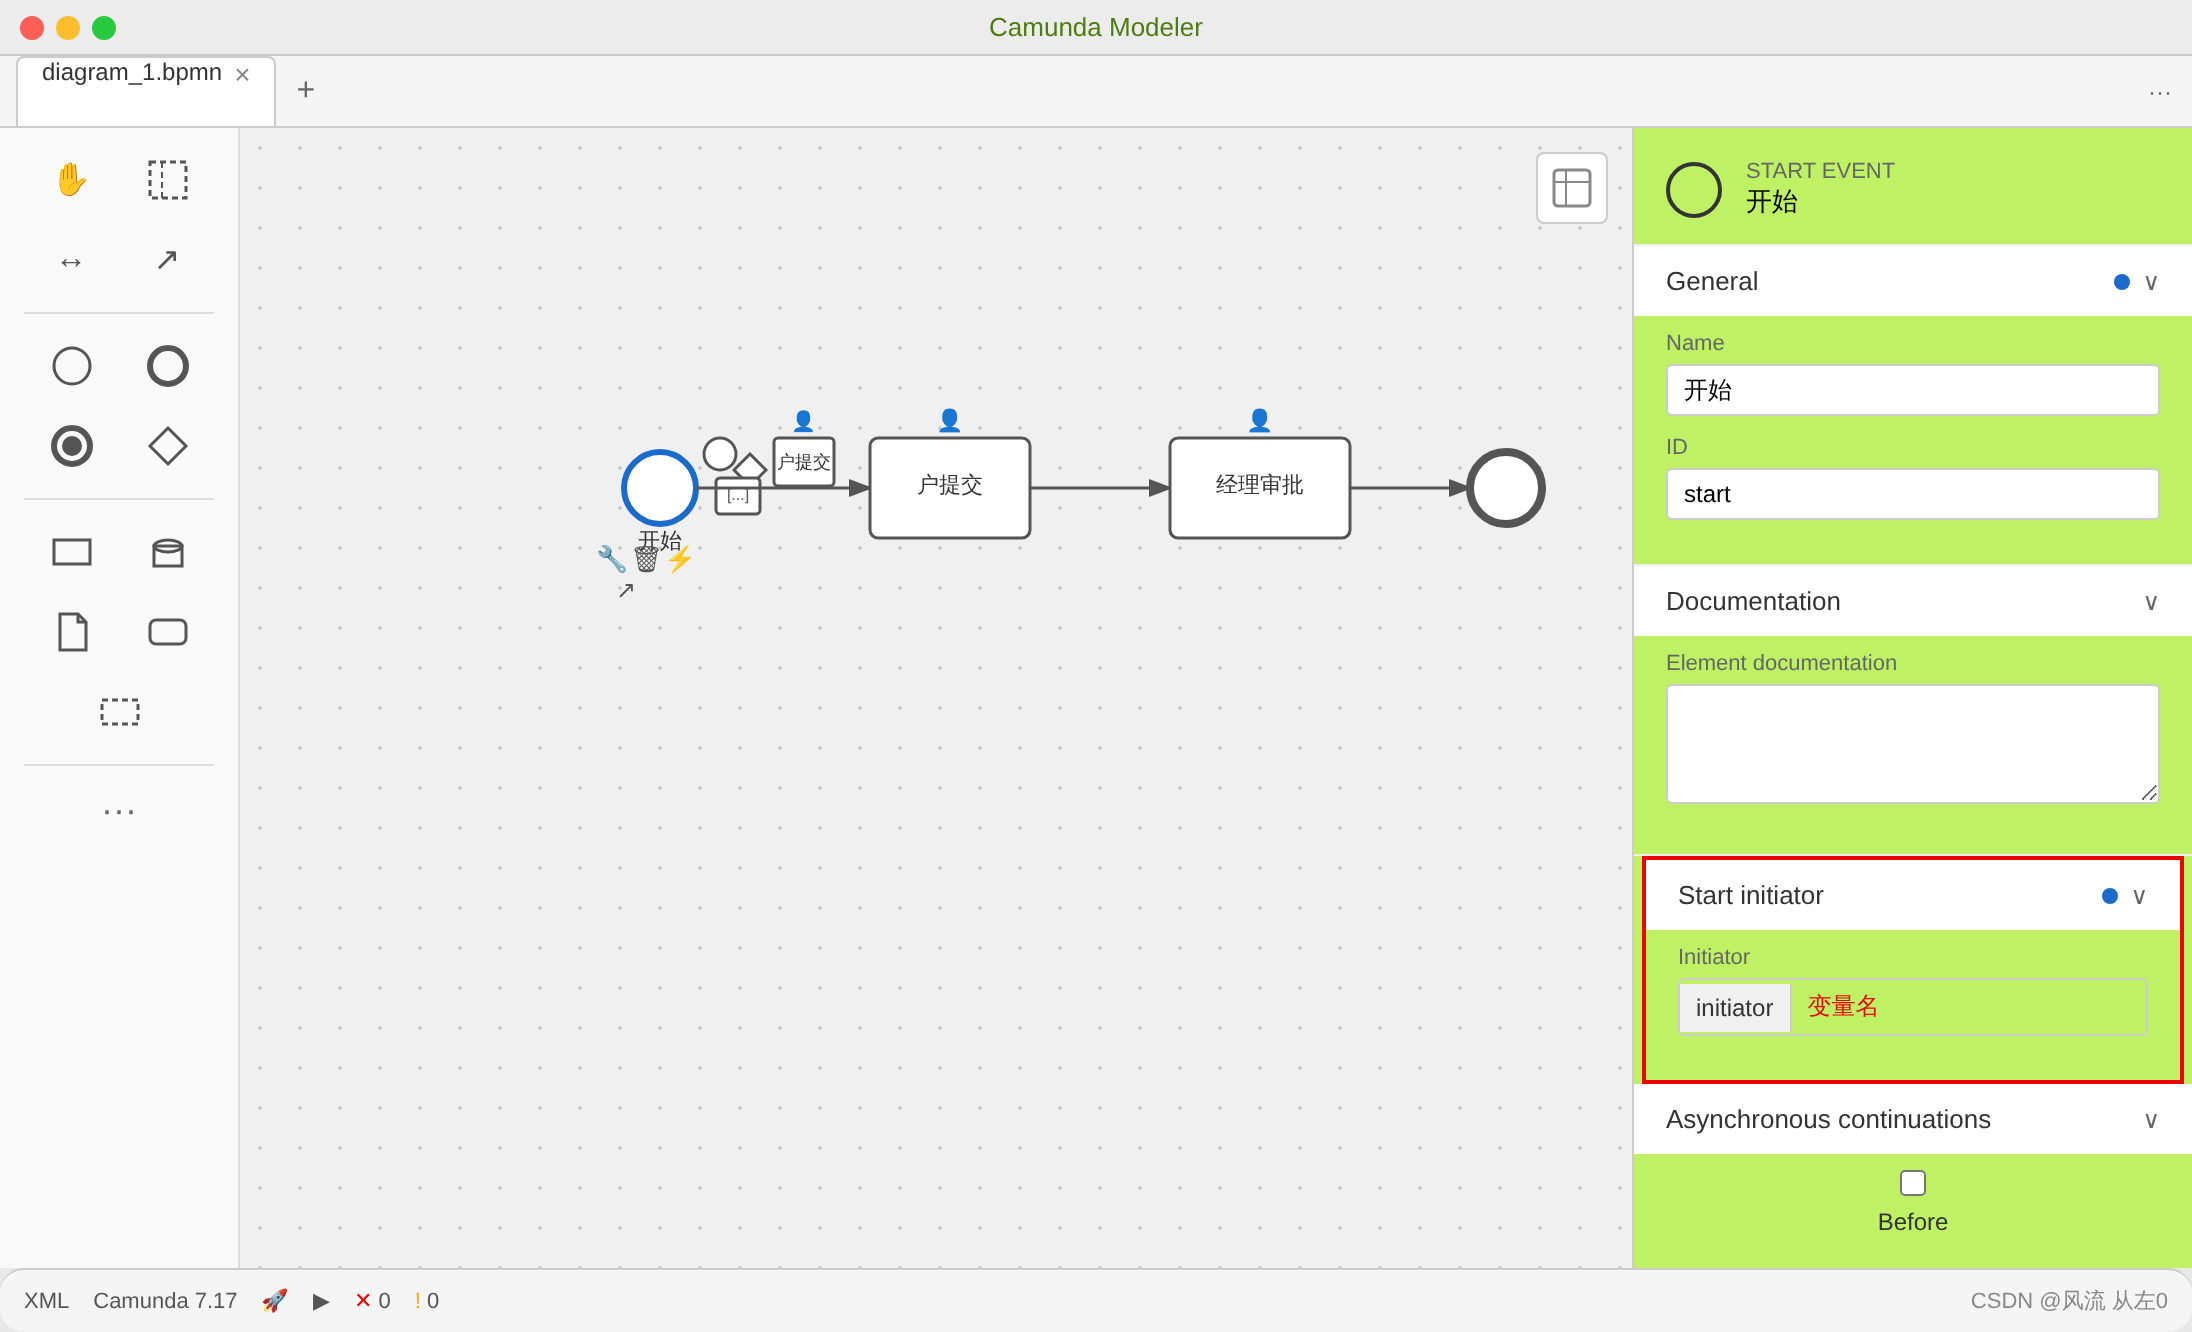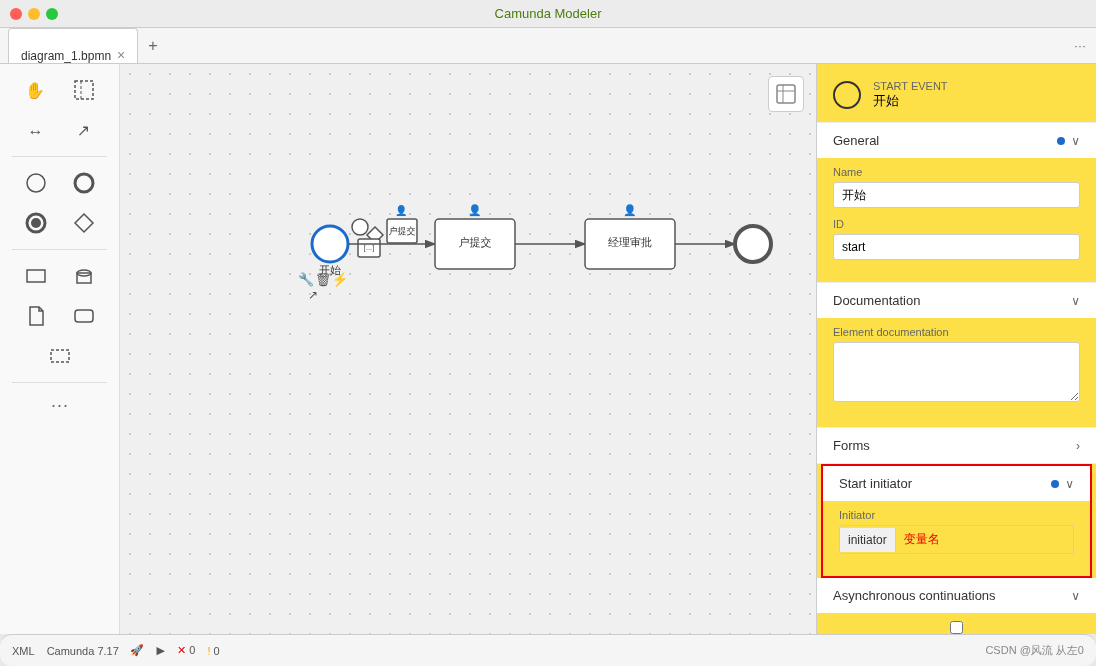--- a/index.html
+++ b/index.html
@@ -26,21 +26,21 @@
     .tab-bar {
       height: 36px;
       background: #f5f5f5;
       border-bottom: 1px solid #ccc;
       display: flex;
       align-items: stretch;
       padding-left: 8px;
     }
     .tab {
       display: flex;
-      align-items: flex-end;
+      align-items: flex-start;
       padding: 0 12px;
       background: #fff;
       border: 1px solid #ccc;
       border-bottom: none;
       border-radius: 4px 4px 0 0;
       font-size: 12px;
       gap: 6px;
       cursor: pointer;
       color: #333;
     }
@@ -111,21 +111,21 @@
       display: flex;
       align-items: center;
       justify-content: center;
       cursor: pointer;
       color: #555;
     }
 
     
     .right-panel {
       width: 280px;
-      background: #fde047;
+      background: #bef264;
       border-left: 1px solid #ccc;
       overflow-y: auto;
       display: flex;
       flex-direction: column;
     }
     .right-panel-header {
       padding: 16px 16px 12px;
       border-bottom: 1px solid #eee;
       display: flex;
       align-items: center;
@@ -439,28 +439,20 @@
         </div>
       </div>
       <div class="panel-section-body">
         <div class="form-field">
           <div class="form-label">Element documentation</div>
           <textarea class="form-textarea" style=""></textarea>
         </div>
       </div>
     </div>
 
-    <div class="panel-section">
-      <div class="panel-section-header">
-        <span class="panel-section-title">Forms</span>
-        <div class="panel-section-controls">
-          <span class="panel-chevron">›</span>
-        </div>
-      </div>
-    </div>
 
     <div class="panel-section section-highlighted">
       <div class="panel-section-header">
         <span class="panel-section-title">Start initiator</span>
         <div class="panel-section-controls">
           <div class="panel-dot"></div>
           <span class="panel-chevron">∨</span>
         </div>
       </div>
       <div class="panel-section-body">

